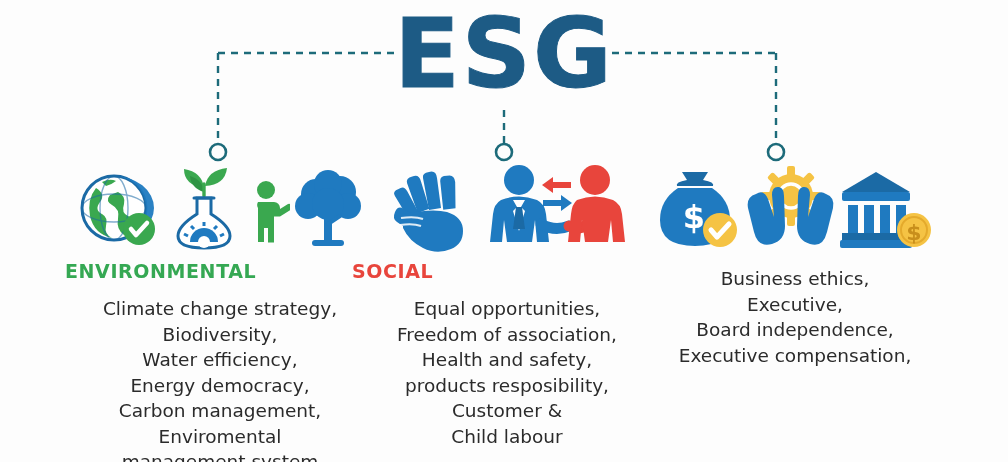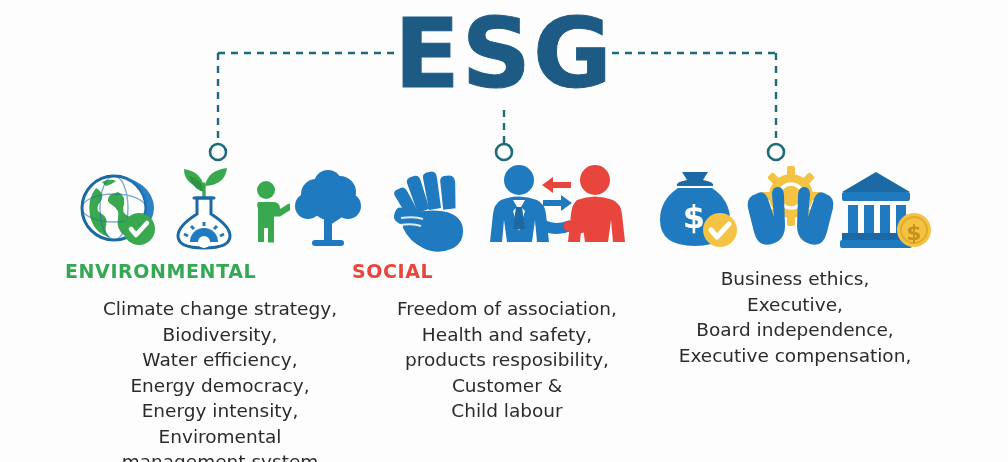--- a/index.html
+++ b/index.html
@@ -145,21 +145,21 @@
       </svg>
     </div>
 
     <div class="cat-label cat-env">ENVIRONMENTAL</div>
 
     <div class="desc">
       <div>Climate change strategy,</div>
       <div>Biodiversity,</div>
       <div>Water efficiency,</div>
       <div>Energy democracy,</div>
-      <div>Energy intensity,</div>
+      <div>Carbon management,</div>
       <div>Enviromental</div>
       <div>management system</div>
     </div>
   </div>
 
   <div class="col col-soc">
     <div class="icons">
 
       <svg width="92" height="84" viewBox="0 0 92 84">
         <g fill="#1f7ac0">
@@ -190,20 +190,21 @@
         <path d="M92 38 q18 -7 36 0 q8 4 9 14 l3 28 h-12 l-2 -22 l-3 22 h-23 l-3 -22 l-2 22 H83 l3 -28 q1 -10 6 -14z" fill="#e8453c"></path>
 
         <path d="M86 20 h-18 v-5 l-11 8 l11 8 v-5 h18z" fill="#e8453c"></path>
         <path d="M58 38 h18 v-5 l11 8 l-11 8 v-5 H58z" fill="#1f7ac0"></path>
       </svg>
     </div>
 
     <div class="cat-label cat-soc">SOCIAL</div>
 
     <div class="desc">
+      <div>Equal opportunities,</div>
       <div>Freedom of association,</div>
       <div>Health and safety,</div>
       <div>products resposibility,</div>
       <div>Customer &amp;</div>
       <div>Child labour</div>
     </div>
   </div>
 
   <div class="col col-gov">
     <div class="icons">

